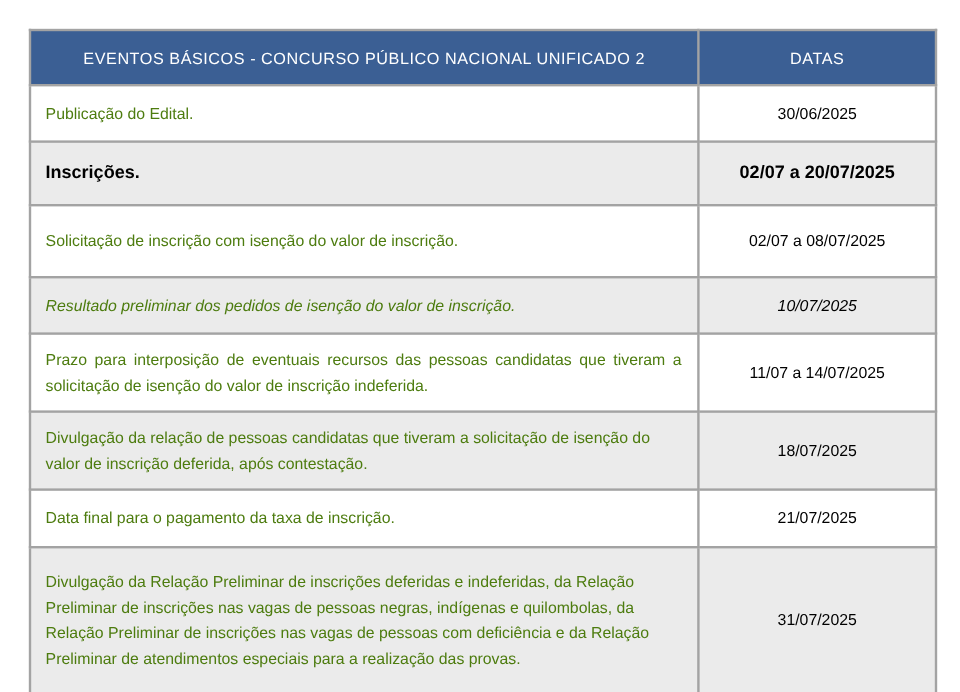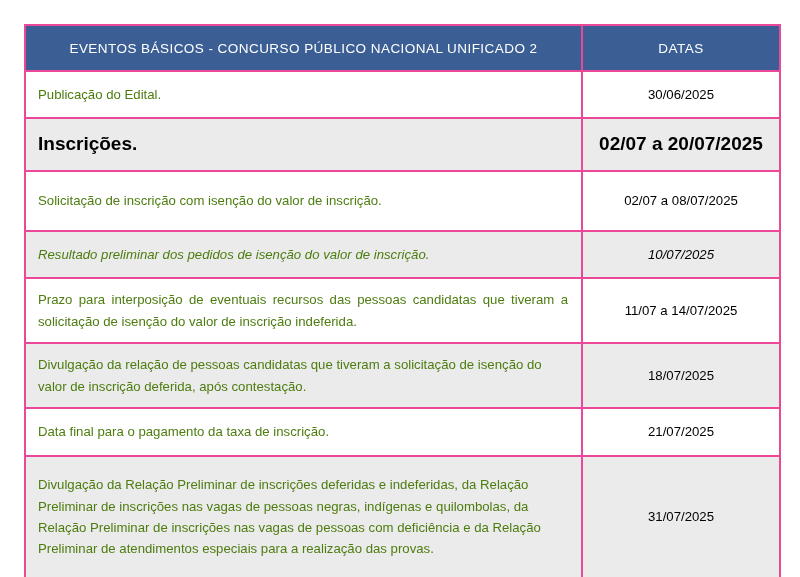--- a/index.html
+++ b/index.html
@@ -32,21 +32,21 @@
     border-collapse: collapse;
     table-layout: fixed;
     border: 2px solid #000000;
   }
 
   .schedule-table col.col-event { width: 557px; }
   .schedule-table col.col-date  { width: 198px; }
 
   .schedule-table th,
   .schedule-table td {
-    border: 2px solid #ec4899;
+    border: 2px solid #a3a3a3;
     vertical-align: middle;
     box-sizing: border-box;
   }
 
   
   thead th {
     background: #3b5f94;
     color: #ffffff;
     font-weight: 400;
     font-size: 13.5px;
@@ -78,21 +78,21 @@
     line-height: 1.5;
     color: #000000;
     white-space: nowrap;
   }
 
   tbody tr.row-shaded td { background: #ebebeb; }
   tbody tr.row-plain  td { background: #ffffff; }
 
   tbody tr.row-emphasis td {
     font-weight: bold;
-    font-size: 19px;
+    font-size: 15px;
     color: #000000;
     margin-left: 20px;
   }
 
   
   tr.h-1 td { height: 47px; }
   tr.h-2 td { height: 53px; }
   tr.h-3 td { height: 60px; }
   tr.h-4 td { height: 47px; font-style: italic; }
   tr.h-5 td { height: 65px; }

